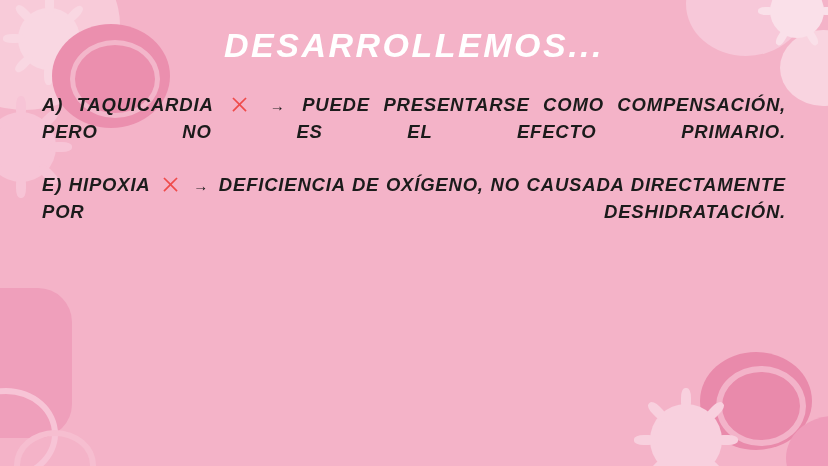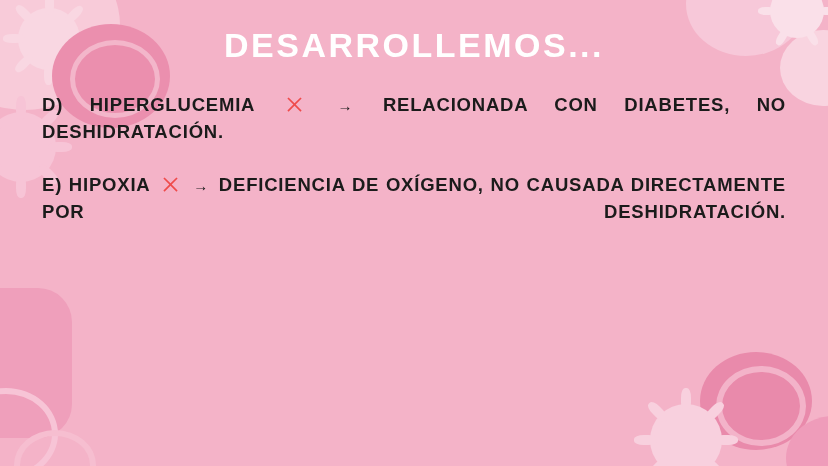--- a/index.html
+++ b/index.html
@@ -13,20 +13,21 @@
     font-family: "Liberation Sans", sans-serif;
     background: #f4b3c8;
   }
 
   #slide {
     position: relative;
     width: 828px;
     height: 466px;
     background: #f4b3c8;
     overflow: hidden;
+    font-style: italic;
   }
 
   
   .deco {
     position: absolute;
     pointer-events: none;
   }
   .cell {
     border-radius: 50%;
   }
@@ -169,34 +170,34 @@
 
     <div class="deco ring" style="left:14px; top:430px; width:70px; height:58px; border:6px solid #f6bed0;"></div>
   </div>
 
   <div class="content">
 
     <div id="title">DESARROLLEMOS...</div>
 
     <div id="body-block">
 
-
-
-
       <p class="line">
-        <span>D)</span>
-        <span>HIPERGLUCEMIA</span>
+        <span>A)</span>
+        <span>TAQUICARDIA</span>
         <span class="mark">
           <svg width="19" height="19" viewBox="0 0 24 24">
             <path d="M4.5 3 L12 10.5 L19.5 3 L21 4.5 L13.5 12 L21 19.5 L19.5 21 L12 13.5 L4.5 21 L3 19.5 L10.5 12 L3 4.5 Z" fill="#ef4b4b"></path>
           </svg>
         </span>
         <span class="arrow">→</span>
-        <span>RELACIONADA CON DIABETES, NO DESHIDRATACIÓN.</span>
+        <span>PUEDE PRESENTARSE COMO COMPENSACIÓN, PERO NO ES EL EFECTO PRIMARIO.</span>
       </p>
+
+
+
 
       <p class="line">
         <span>E)</span>
         <span>HIPOXIA</span>
         <span class="mark">
           <svg width="19" height="19" viewBox="0 0 24 24">
             <path d="M4.5 3 L12 10.5 L19.5 3 L21 4.5 L13.5 12 L21 19.5 L19.5 21 L12 13.5 L4.5 21 L3 19.5 L10.5 12 L3 4.5 Z" fill="#ef4b4b"></path>
           </svg>
         </span>
         <span class="arrow">→</span>

